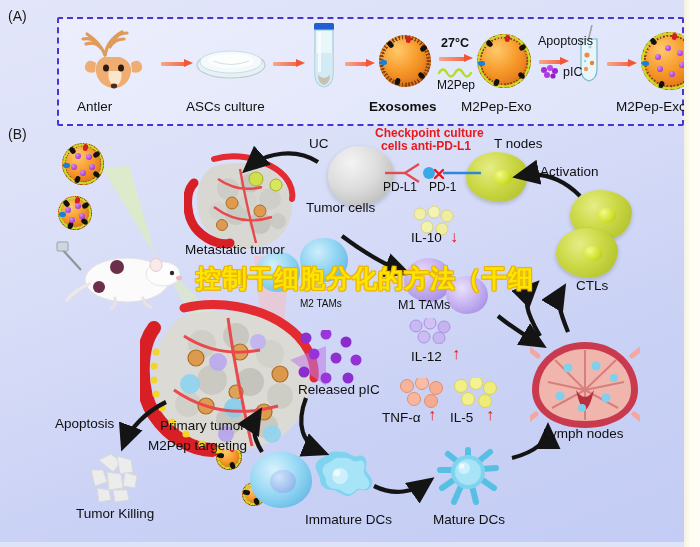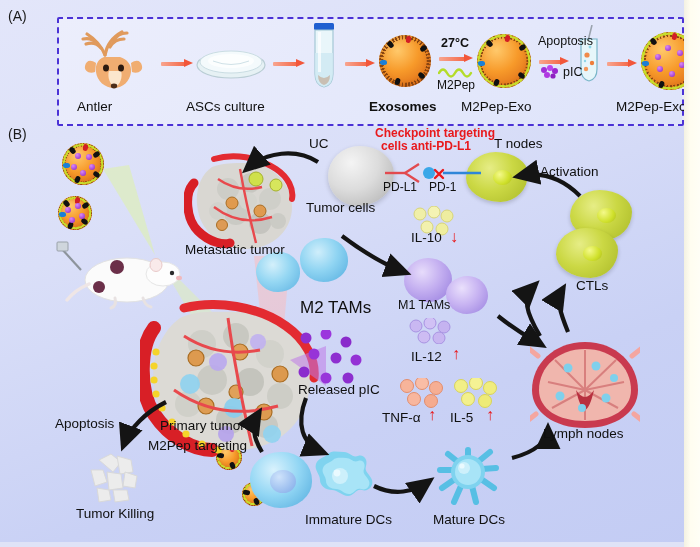--- a/index.html
+++ b/index.html
@@ -630,21 +630,21 @@
       </g>
       <path d="M10 30 C0 40 2 66 14 78 C26 90 40 92 46 90" stroke="#d81f26" stroke-width="9" fill="none" stroke-linecap="round"></path>
       <path d="M30 6 C50 0 74 4 92 16 C104 24 110 36 108 46" stroke="#e32b31" stroke-width="6" fill="none" stroke-linecap="round"></path>
       <path d="M34 26 q20 14 44 8" stroke="#e8494d" stroke-width="2.4" fill="none"></path>
       <path d="M30 54 q26 20 58 10" stroke="#e8494d" stroke-width="2.4" fill="none"></path>
       <path d="M56 16 q6 34 16 74" stroke="#e8494d" stroke-width="2.4" fill="none"></path>
     </svg>
   </div>
   <div class="lbl" style="left:185px;top:242px;">Metastatic tumor</div>
 
-  <div class="lbl red sm" style="left:375px;top:126px;font-size:12px;">Checkpoint targeting</div>
+  <div class="lbl red sm" style="left:375px;top:126px;font-size:12px;">Checkpoint culture</div>
   <div class="lbl red sm" style="left:381px;top:139px;font-size:12px;">cells anti-PD-L1</div>
 
   <div class="tumorGray" style="left:328px;top:146px;width:66px;height:60px;"></div>
   <div class="lbl" style="left:306px;top:200px;">Tumor cells</div>
 
   <svg style="position:absolute;left:383px;top:160px;z-index:24;" width="116" height="30" viewBox="0 0 116 30">
     <path d="M2 13 L22 13" stroke="#e24a4f" stroke-width="2.4"></path>
     <path d="M22 13 L36 4 M22 13 L36 22" stroke="#e24a4f" stroke-width="2.4" fill="none"></path>
     <circle cx="46" cy="13" r="6" fill="#3aa7e8"></circle>
     <path d="M60 13 L98 13" stroke="#2f86d8" stroke-width="2.4"></path>
@@ -678,21 +678,21 @@
   </div>
   <div class="lbl" style="left:411px;top:230px;">IL-10</div>
   <div class="lbl red" style="left:450px;top:228px;font-size:16px;">↓</div>
 
   <div class="macro" style="left:300px;top:238px;width:48px;height:44px;
         background:radial-gradient(circle at 38% 32%,#cfeefb 0%,#8fd4f2 45%,#63b7e4 85%);
         border-radius:50% 48% 52% 50%/48% 52% 48% 52%;"></div>
   <div class="macro" style="left:256px;top:252px;width:44px;height:40px;
         background:radial-gradient(circle at 38% 32%,#d4f0fb 0%,#95d7f3 45%,#6bbbe6 85%);
         border-radius:52% 48% 50% 50%/50% 50% 48% 52%;"></div>
-  <div class="lbl sm" style="left:300px;top:298px;font-size:17px;">M2 TAMs</div>
+  <div class="lbl sm" style="left:300px;top:298px;font-size:10px;">M2 TAMs</div>
 
   <div class="macro" style="left:404px;top:258px;width:48px;height:44px;
         background:radial-gradient(circle at 38% 32%,#e7dcfb 0%,#c3aef0 45%,#a088e2 85%);
         border-radius:50% 50% 48% 52%/52% 48% 52% 48%;"></div>
   <div class="macro" style="left:446px;top:276px;width:42px;height:38px;
         background:radial-gradient(circle at 38% 32%,#eae0fc 0%,#c8b4f2 45%,#a58de4 85%);
         border-radius:52% 48% 50% 50%/48% 52% 48% 52%;"></div>
   <div class="lbl sm" style="left:398px;top:298px;font-size:12.5px;">M1 TAMs</div>
 
   <div class="tumorMass" style="left:140px;top:300px;width:190px;height:160px;">
@@ -1011,16 +1011,17 @@
       <path d="M166 402 C146 412 130 428 124 444"></path>
 
       <path d="M306 398 C296 424 302 444 322 452"></path>
 
       <path d="M374 486 C394 496 414 492 428 482"></path>
 
       <path d="M262 452 C252 436 252 424 258 414"></path>
     </g>
   </svg>
 
+  <div class="watermark wm1">控制干细胞分化的方法（干细</div>
 
   <div class="right-strip"></div>
   <div class="bottom-strip"></div>
 </div>
 
 </body></html>

